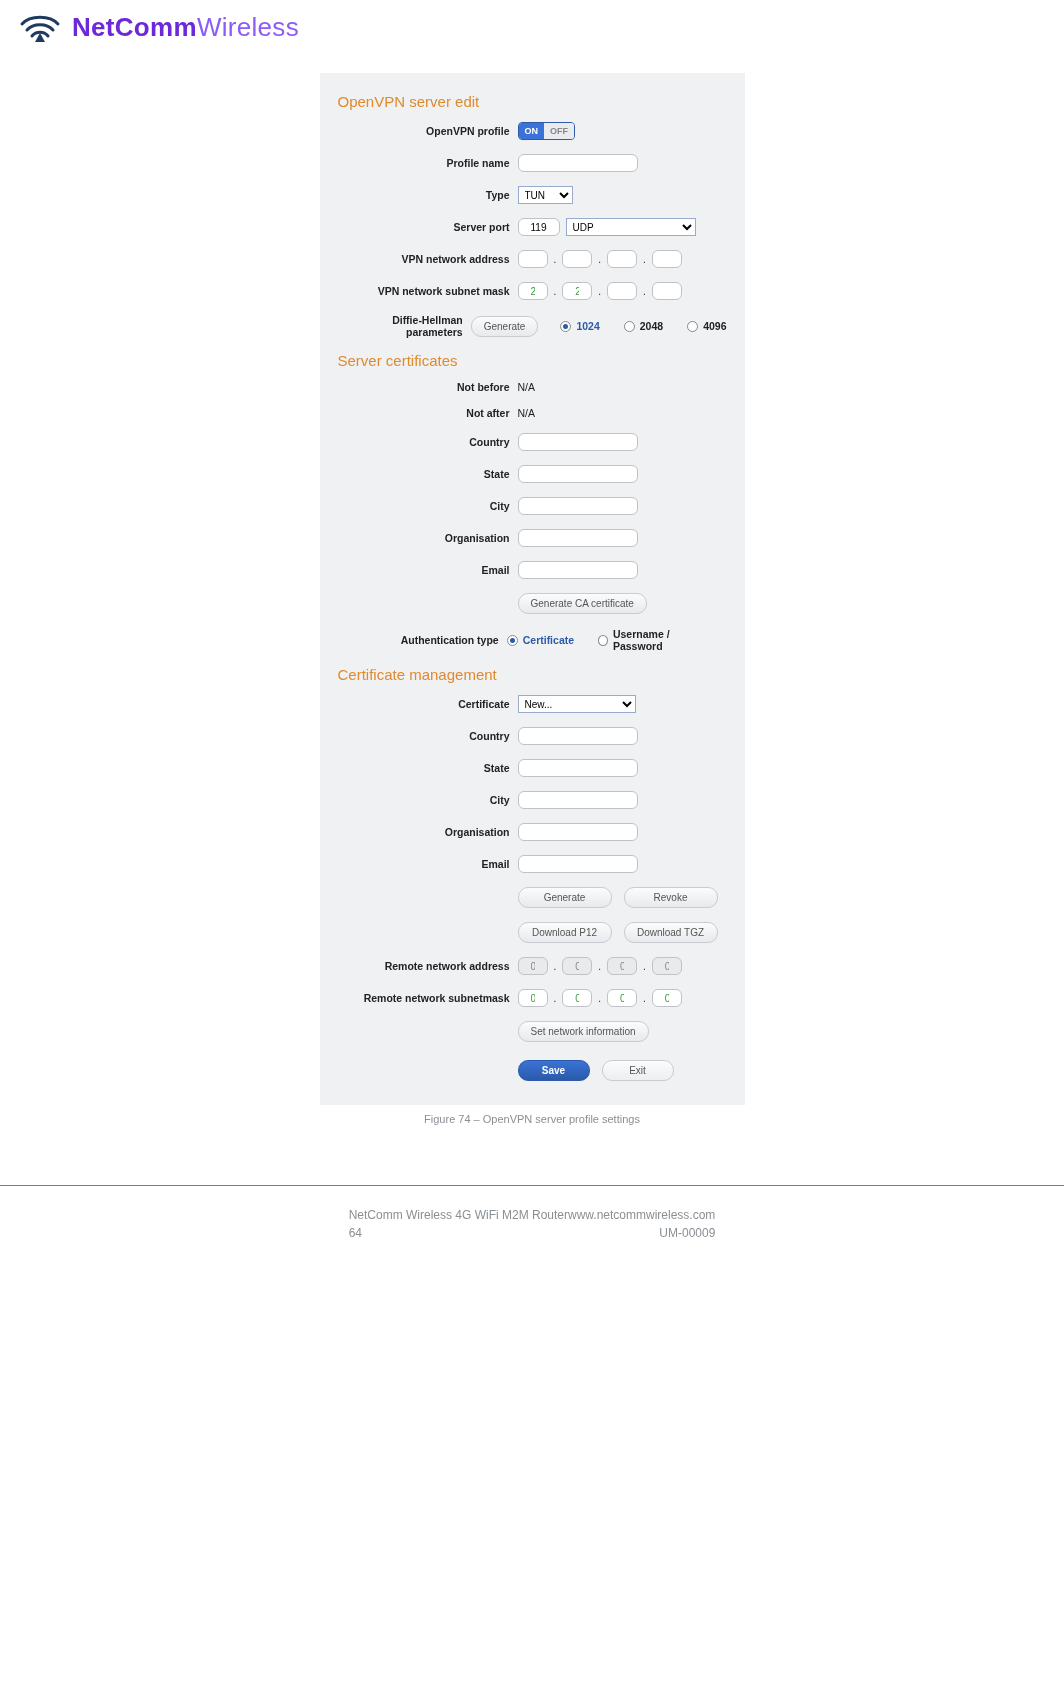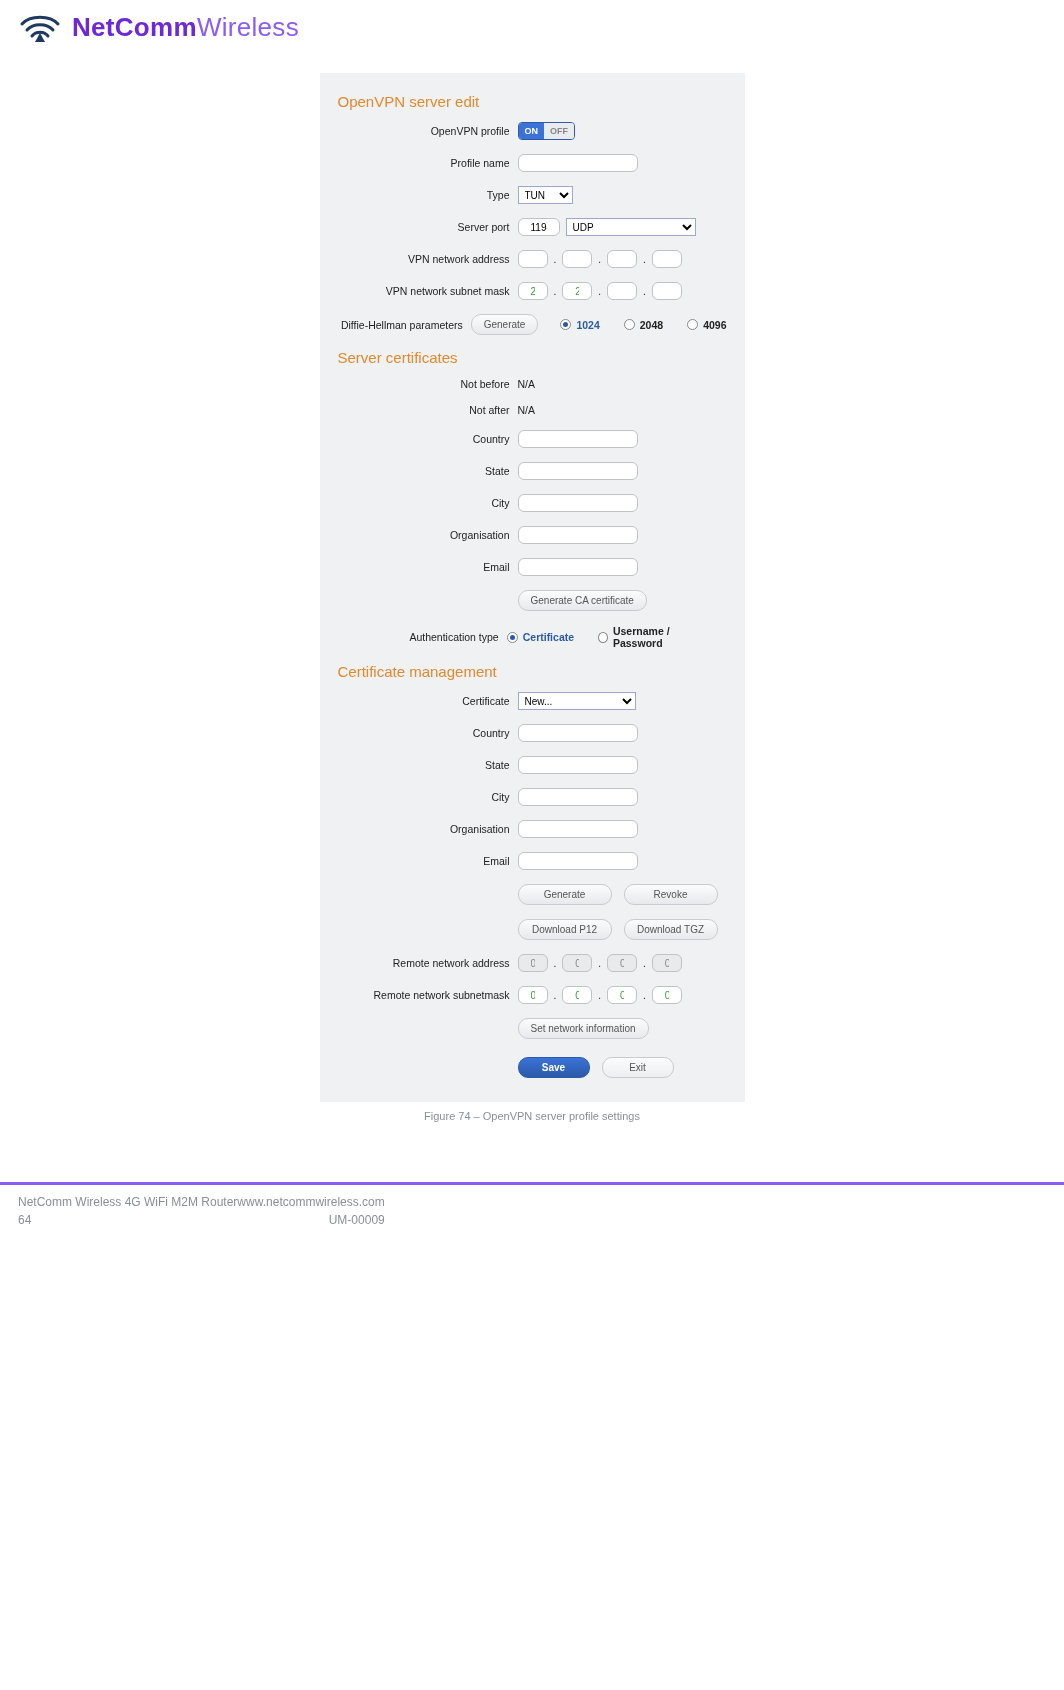--- a/index.html
+++ b/index.html
@@ -42,21 +42,21 @@
   }
   .row {
     display: flex;
     align-items: center;
     margin-bottom: 14px;
   }
   .label {
     width: 180px;
     text-align: right;
     padding-right: 8px;
-    font-weight: 400;
+    font-weight: 700;
     font-size: 10.5px;
     color: #222;
   }
   .val {
     display: flex;
     align-items: center;
     gap: 6px;
     font-size: 10.5px;
   }
   .textinput {
@@ -140,25 +140,25 @@
     content:""; width:5px; height:5px; background:#2b5aa8; border-radius:50%;
   }
   .radio.sel .rlabel { color:#2b5aa8; }
   .caption {
     text-align:center;
     color:#8a8f94;
     font-size:11px;
     margin:8px 0 60px 0;
   }
   .footer {
-    border-top:3px solid #8b5cf6;
+    border-top:1px solid #8b5cf6;
     margin-top: 18px;
-    padding: 8px 18px 12px 18px;
+    padding: 20px 18px 12px 18px;
     display:flex;
-    justify-content:flex-start;
+    justify-content:center;
     font-size:12px;
     color:#8a8f94;
   }
   .footer .left, .footer .right { line-height:1.5; }
   .footer .right { text-align:right; }
 </style>
 </head>
 <body>
 
 <div class="page">

